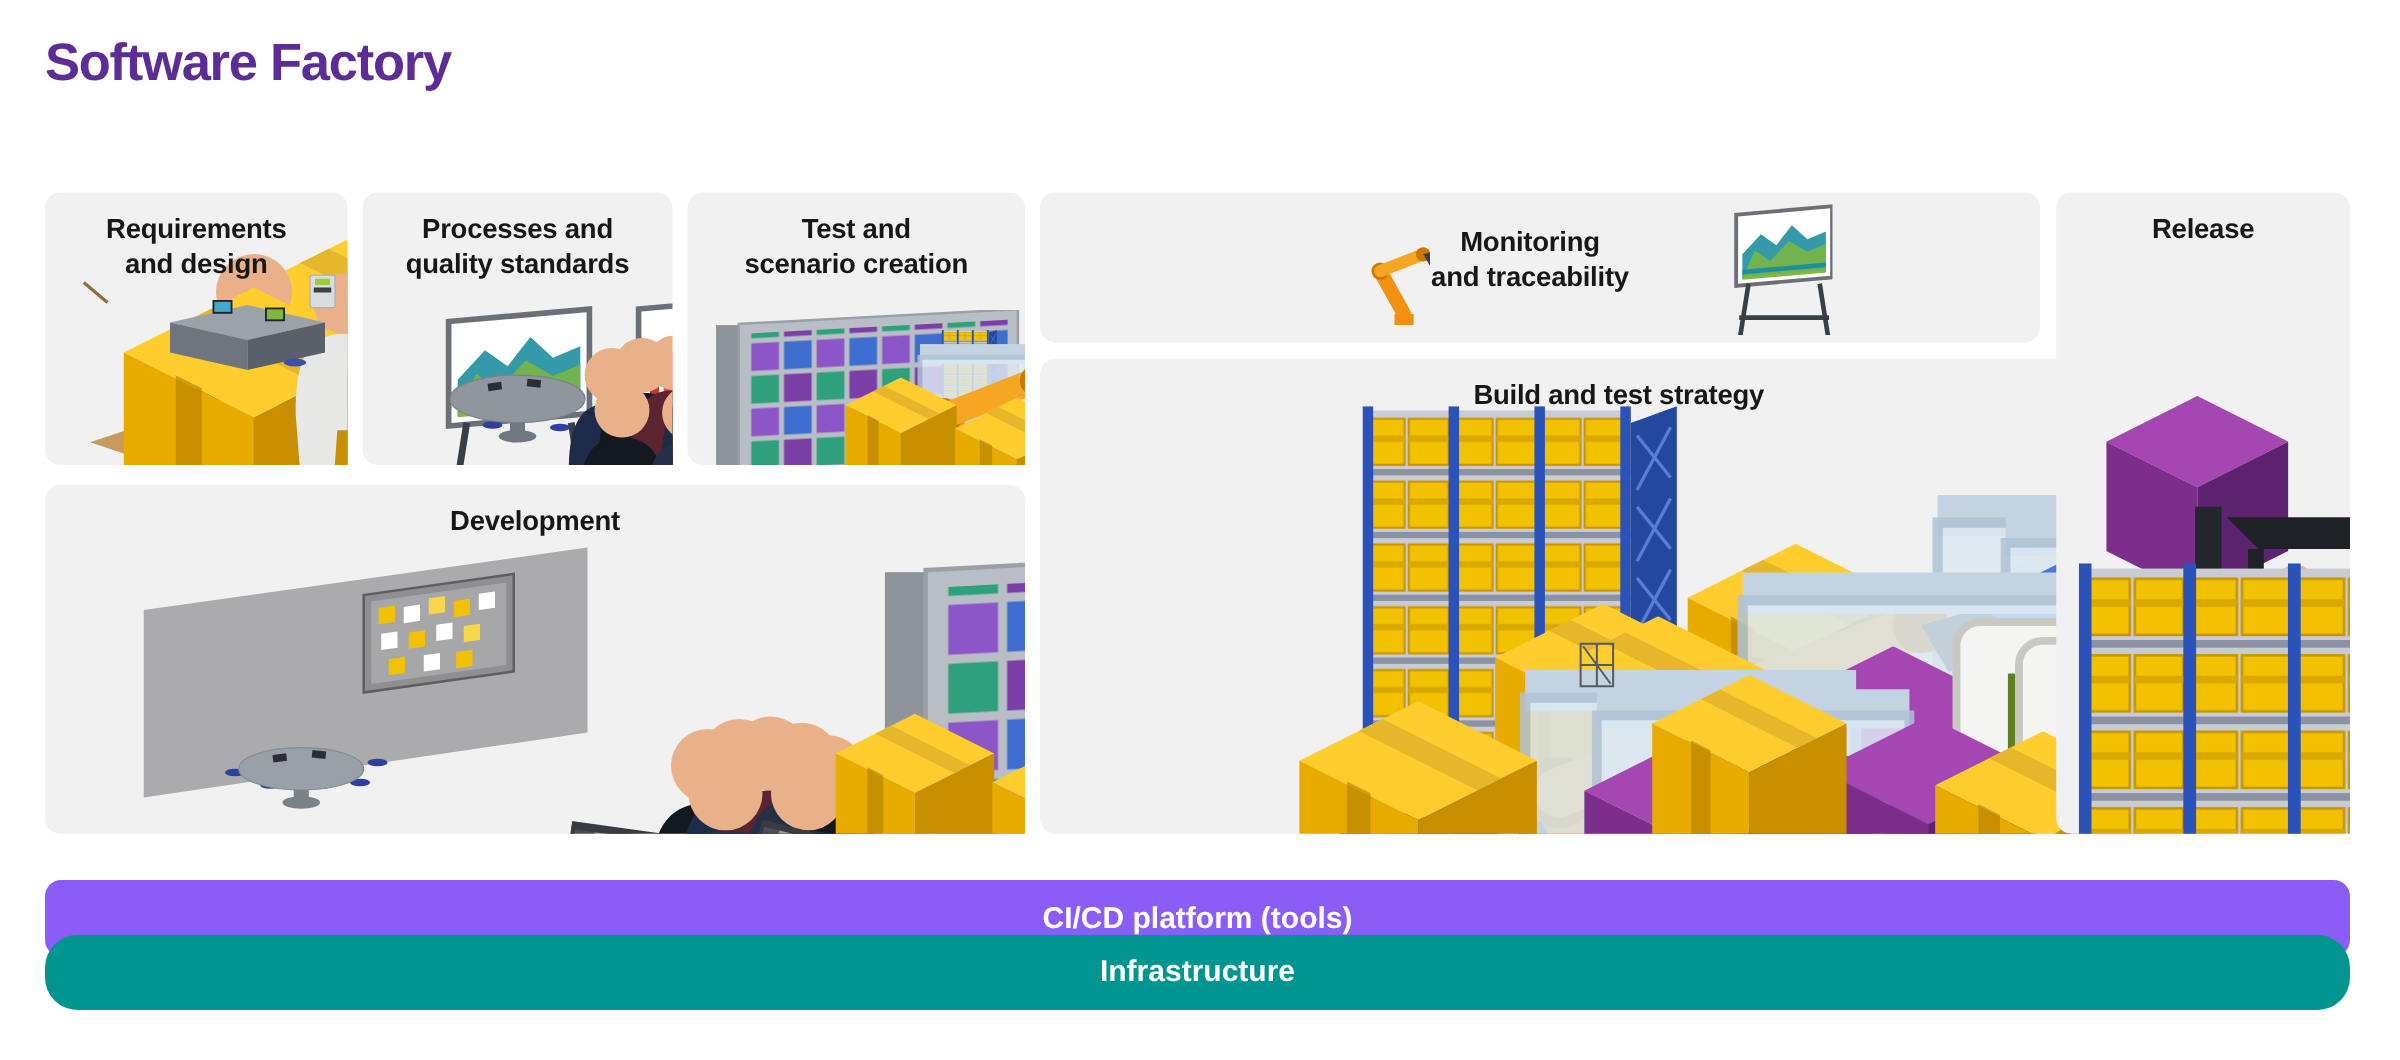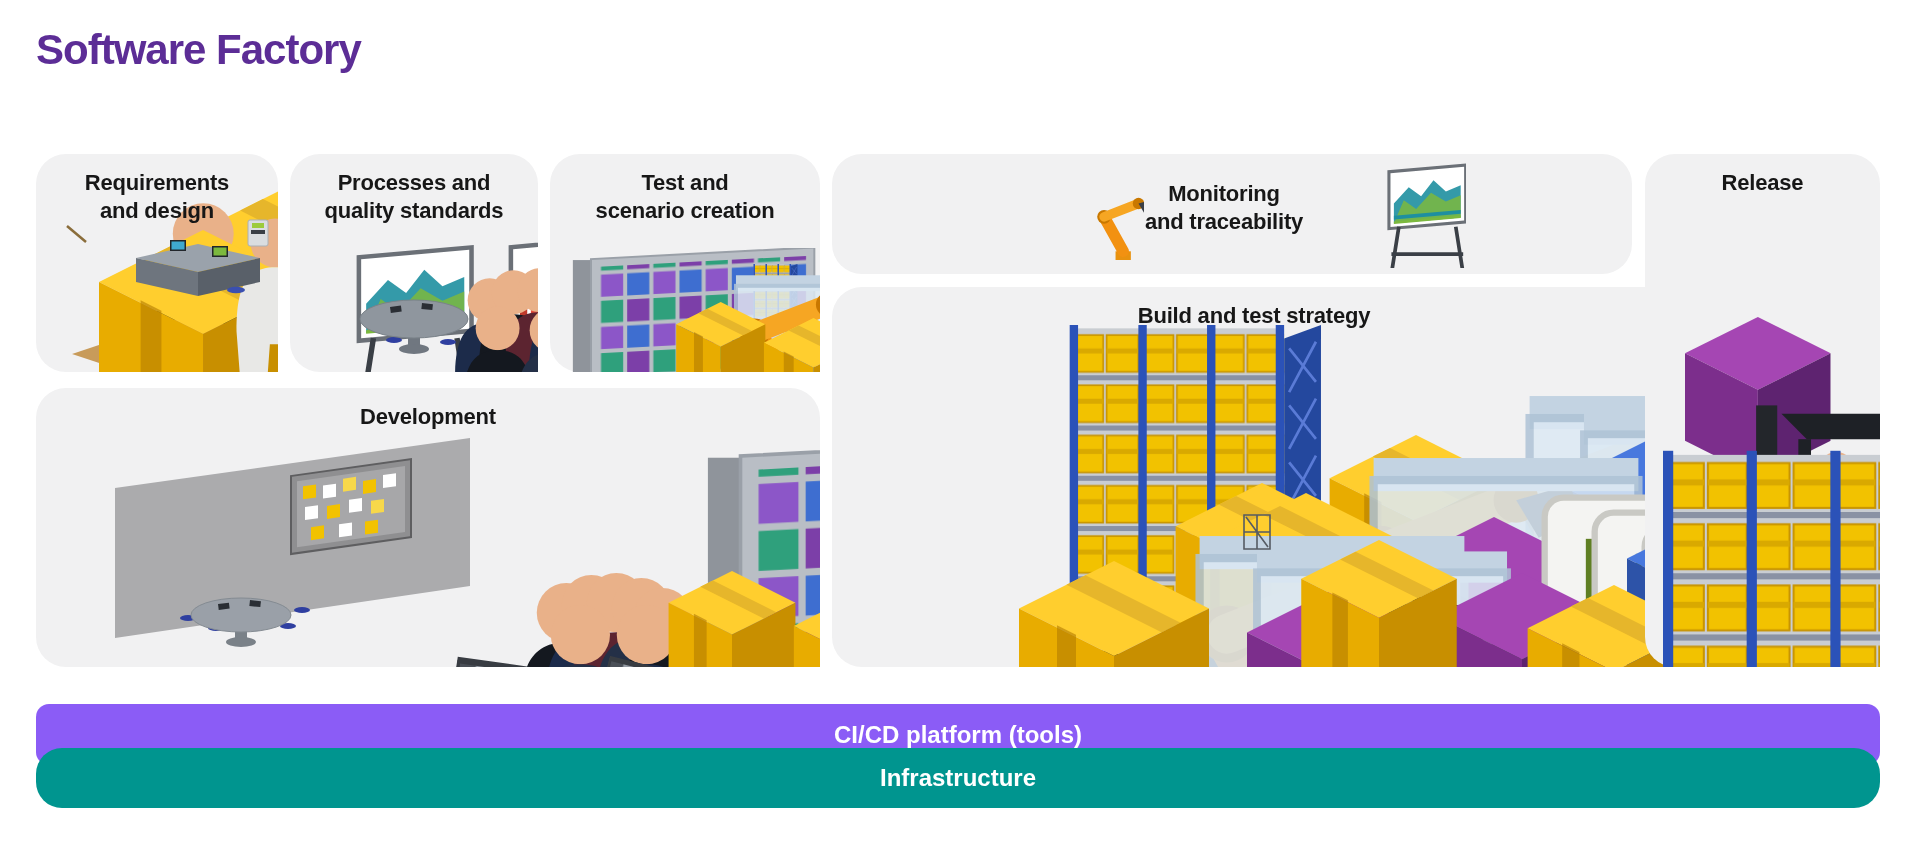--- a/index.html
+++ b/index.html
@@ -1,28 +1,28 @@
 <!DOCTYPE html>
 <html><head>
 <meta charset="utf-8">
 <style>
   html,body{margin:0;padding:0;background:#fff;}
   body{font-family:"Liberation Sans", sans-serif;}
   .canvas{position:relative;width:1920px;height:848px;background:#ffffff;overflow:hidden;}
   .page-title{position:absolute;left:36px;top:26px;margin:0;font-size:42px;font-weight:800;
     letter-spacing:-1px;color:#5C2D96;line-height:1.15;}
-  .panel{position:absolute;background:#F1F1F2;border-radius:30px;}
+  .panel{position:absolute;background:#F1F1F2;border-radius:12px;}
   .panel h2{position:relative;z-index:2;margin:0;padding-top:15px;font-size:22px;font-weight:700;
     text-align:center;color:#171717;white-space:pre-line;line-height:1.27;letter-spacing:-.2px;}
   .p-req{left:36px;top:154px;width:242px;height:218px;}
   .p-proc{left:290px;top:154px;width:248px;height:218px;}
   .p-test{left:550px;top:154px;width:270px;height:218px;}
   .p-mon{left:832px;top:154px;width:800px;height:120px;}
   .p-mon h2{position:absolute;left:0;right:16px;top:26px;padding-top:0;}
-  .p-build{left:832px;top:287px;width:844px;height:380px;}
+  .p-build{left:832px;top:287px;width:844px;height:380px;padding-left:41px;}
   .p-dev{left:36px;top:388px;width:784px;height:279px;}
   .p-rel{left:1645px;top:154px;width:235px;height:513px;}
   .scene{position:absolute;left:0;top:0;width:100%;height:100%;pointer-events:none;}
   .mon-robot{position:absolute;left:248px;top:38px;width:64px;height:68px;}
   .mon-board{position:absolute;left:548px;top:6px;width:86px;height:108px;}
   .bar{position:absolute;left:36px;width:1844px;border-radius:13px;display:flex;
     align-items:center;justify-content:center;color:#fff;font-size:24px;font-weight:700;}
   .bar-cicd{top:676px;height:61px;background:#8b5cf6;margin-top:28px;}
   .bar-infra{top:748px;height:60px;background:#00958F;border-radius:26px;}
   svg{display:block;}

